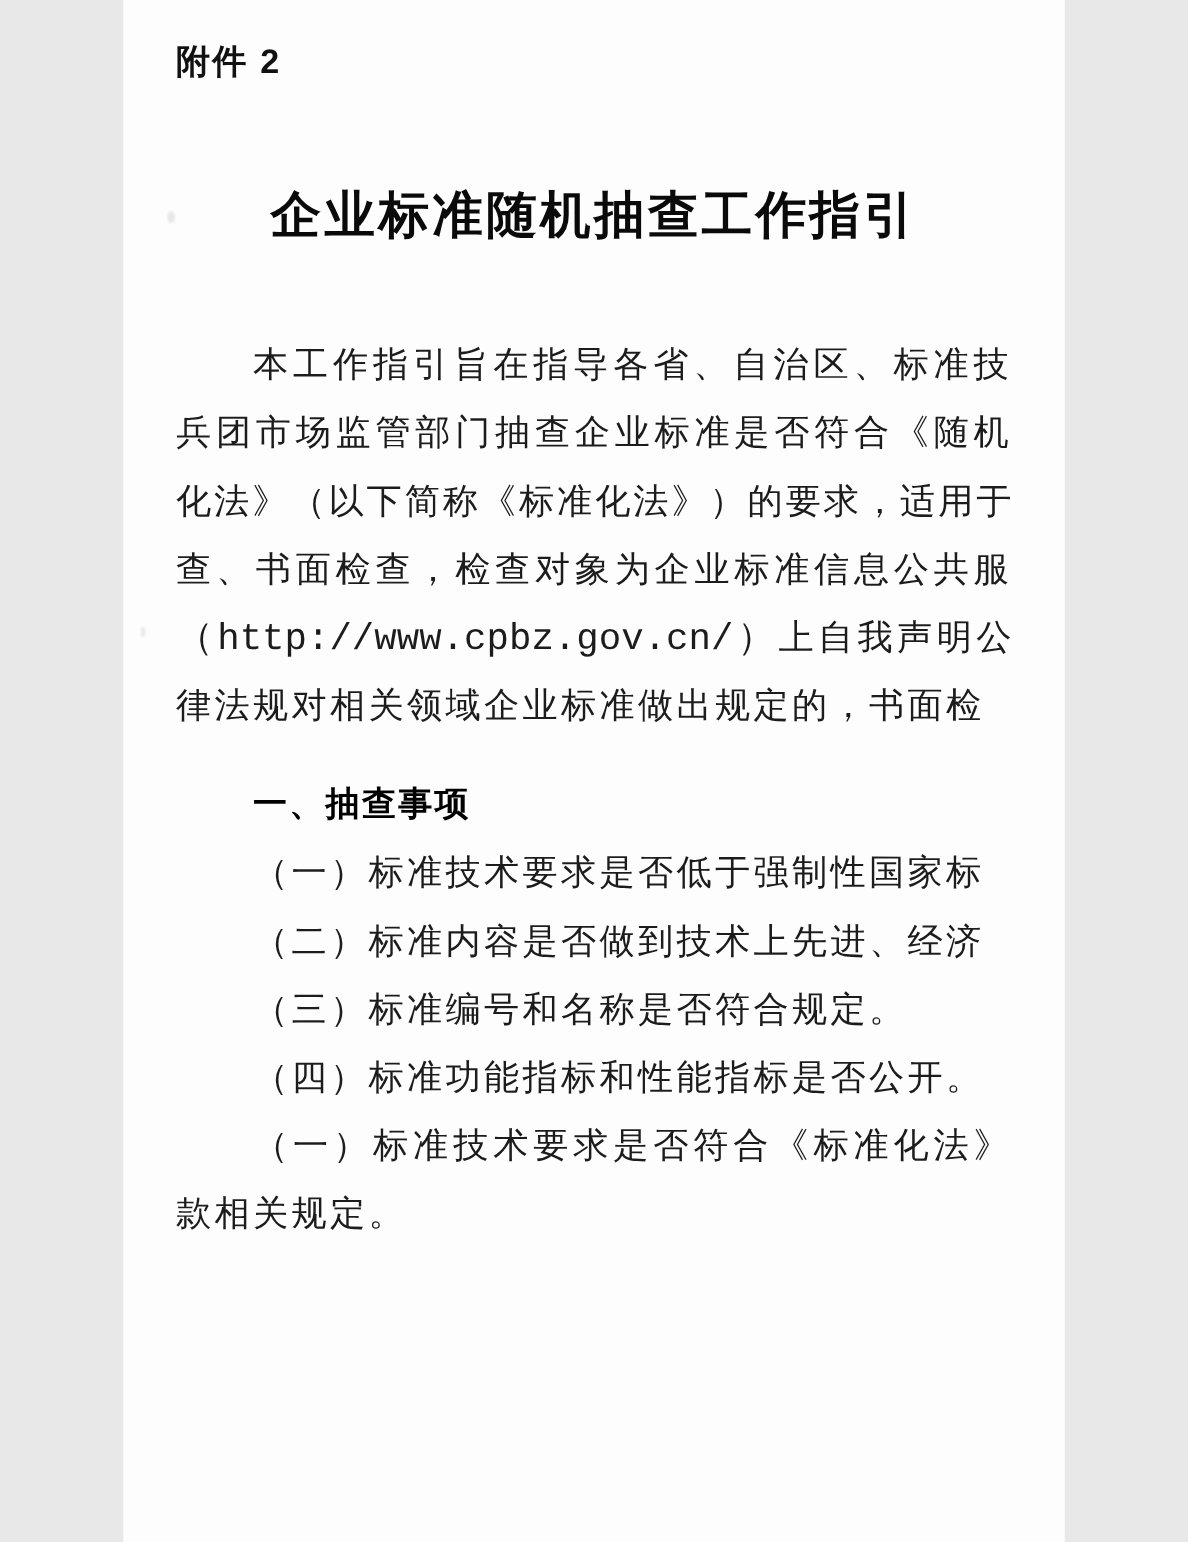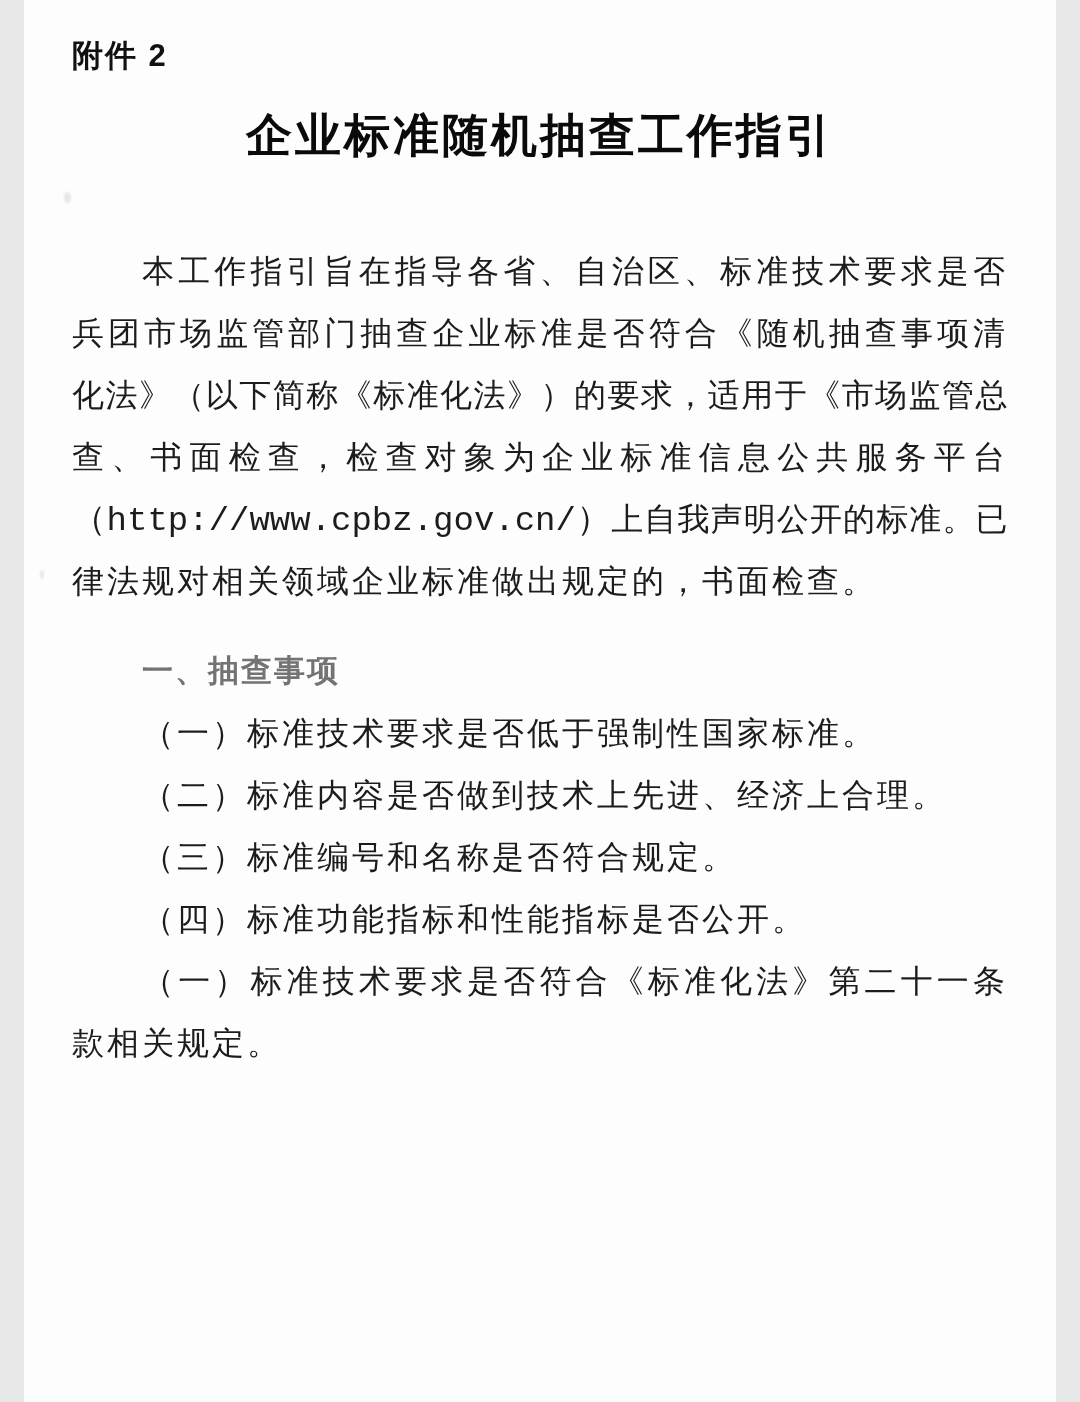--- a/index.html
+++ b/index.html
@@ -1,37 +1,37 @@
 <!DOCTYPE html>
 <html><head>
 <meta charset="utf-8">
 <style>
   html,body{margin:0;padding:0;}
   body{background:#e8e8e8;}
   .page{
     position:relative;
-    width:1032px;height:1402px;
+    width:856px;height:1402px;
     margin:0 auto;
     background:#fdfdfd;
     overflow:hidden;
     box-sizing:border-box;
     padding:38px 48px 0 48px;
     color:#1c1c1c;
     font-family:"Liberation Serif","DejaVu Serif",serif;
   }
   .attach{
     font-family:"Liberation Sans","DejaVu Sans",sans-serif;
     font-weight:bold;
     font-size:31px;
     line-height:36px;
     letter-spacing:2px;
     color:#111;
   }
   .title{
-    margin-top:30px;
+    margin-top:90px;
     font-size:46px;
     line-height:64px;
     font-weight:bold;
     text-align:center;
     letter-spacing:3px;
     color:#0a0a0a;
     font-family:"Liberation Serif","DejaVu Serif",serif;
   }
   .blk{margin:0;}
   .intro{margin-top:72px;}
@@ -49,21 +49,21 @@
   .tight{letter-spacing:0.5px;}
   .heading{
     margin-top:28px;
     font-family:Liberation Sans, sans-serif;
     font-weight:bold;
     font-size:31px;
     line-height:62px;
     height:62px;
     letter-spacing:2px;
     padding-left:70px;
-    color:#737373;
+    color:#000000;
   }
   .heading2{margin-top:16px;}
   .url{
     font-family:Liberation Mono, monospace;
     font-size:34px;
     letter-spacing:0;
   }
   .artifact{
     position:absolute;
     background:rgba(40,40,40,0.10);

